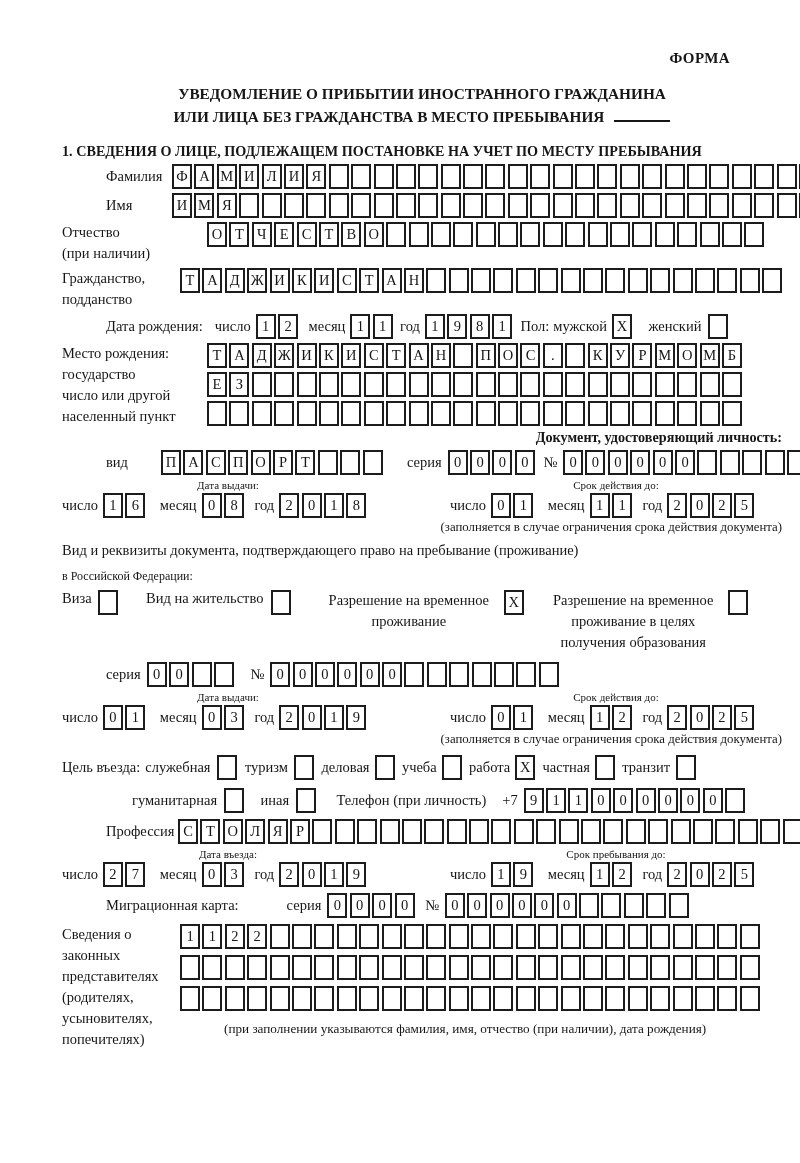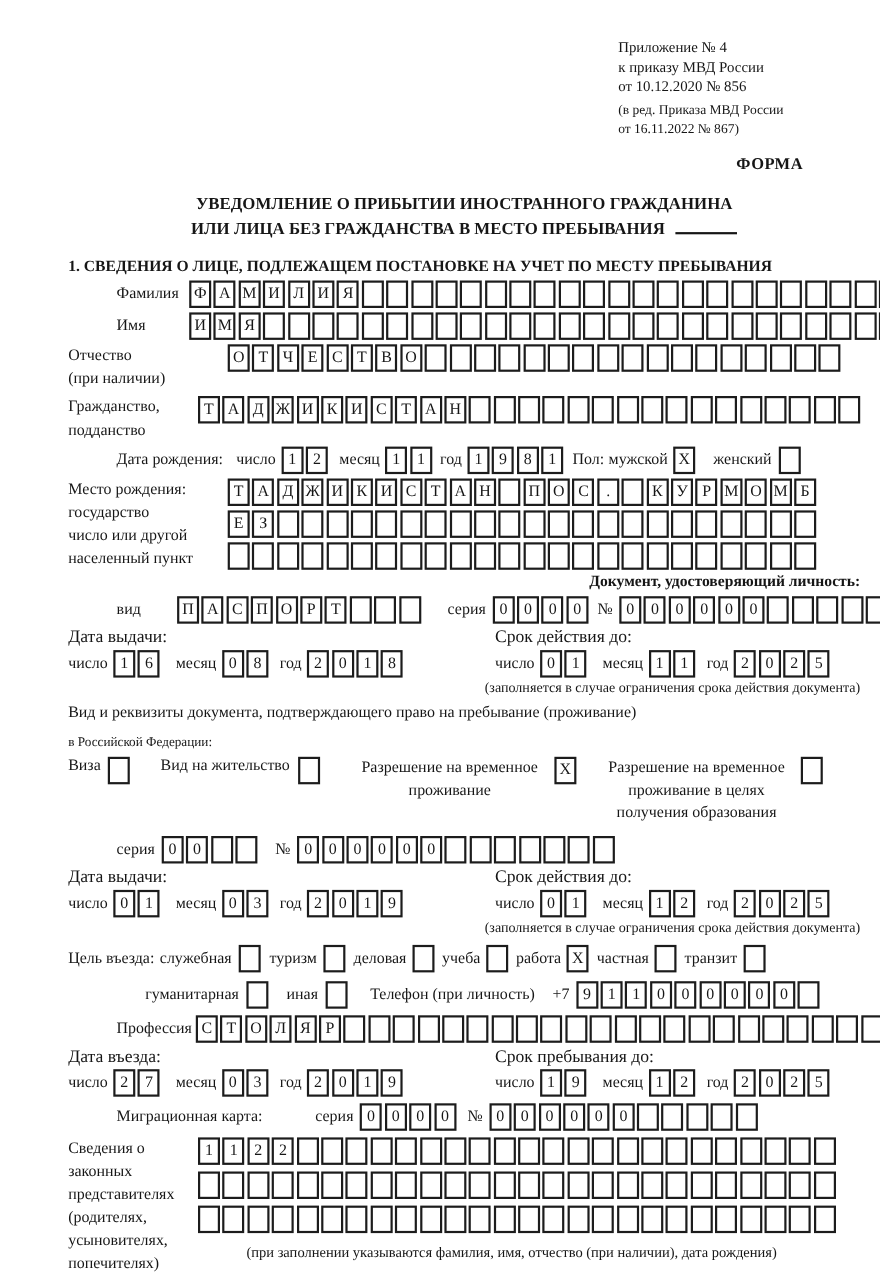--- a/index.html
+++ b/index.html
@@ -18,48 +18,39 @@
   .lblcol{font-size:14.5px;flex-shrink:0;line-height:1.45;}
   .w66{width:66px;} .w72{width:72px;} .w55{width:55px;} .w118{width:118px;} .w145{width:145px;}
   .cells{white-space:nowrap;flex-shrink:0;}
   .cell{display:inline-block;box-sizing:border-box;width:20px;height:25px;line-height:20px;
         border:2px solid #1c1c1c;margin-right:2.4px;text-align:center;font-size:14.5px;vertical-align:middle;}
   .cellrow{margin-bottom:4px;}
   .dochead{font-weight:bold;font-size:14.2px;text-align:right;margin-top:2px;}
   .dates{display:flex;margin-top:4px;}
   .dhalf{width:368px;}
   .dright{margin-left:56px;}
-  .dhead{font-size:16px;text-align:left;}
+  .dhead{font-size:11px;text-align:center;}
   .drow{display:flex;align-items:center;margin-top:2px;}
   .note{font-size:12.8px;text-align:right;margin-top:2px;}
   .intro{font-size:14.5px;margin-top:4px;line-height:1.55;}
   .intro2{font-size:12px;margin-top:8px;}
   .optrow{display:flex;align-items:flex-start;margin-top:6px;}
   .optmulti{width:178px;text-align:center;line-height:1.42;}
   .opt{display:flex;align-items:flex-start;}
   .vrow{display:flex;align-items:center;margin-top:8px;}
   .repnote{font-size:13.2px;margin-top:10px;margin-left:44px;}
   .ml4{margin-left:4px;} .ml5{margin-left:5px;} .ml6{margin-left:6px;} .ml8{margin-left:8px;} .ml12{margin-left:12px;} .ml14{margin-left:14px;} .ml16{margin-left:16px;}
   .ml18{margin-left:18px;} .ml22{margin-left:22px;} .ml26{margin-left:26px;} .ml48{margin-left:48px;} .ml70{margin-left:70px;}
   .mr5{margin-right:5px;} .mr6{margin-right:6px;} .mr7{margin-right:7px;} .mr8{margin-right:8px;}
 </style>
 </head>
 <body>
 
 <div class="page">
 
-  <div class="hdr">
-    <div>Приложение № 4</div>
-    <div>к приказу МВД России</div>
-    <div>от 10.12.2020 № 856</div>
-    <div class="sub">
-      <div>(в ред. Приказа МВД России</div>
-      <div>от 16.11.2022 № 867)</div>
-    </div>
-  </div>
   <div class="forma">ФОРМА</div>
 
   <div class="title">
     <div>УВЕДОМЛЕНИЕ О ПРИБЫТИИ ИНОСТРАННОГО ГРАЖДАНИНА</div>
     <div><span>ИЛИ ЛИЦА БЕЗ ГРАЖДАНСТВА В МЕСТО ПРЕБЫВАНИЯ</span><span class="uline"></span></div>
   </div>
 
   <div class="sechead">1. СВЕДЕНИЯ О ЛИЦЕ, ПОДЛЕЖАЩЕМ ПОСТАНОВКЕ НА УЧЕТ ПО МЕСТУ ПРЕБЫВАНИЯ</div>
 
   <div class="frow">

